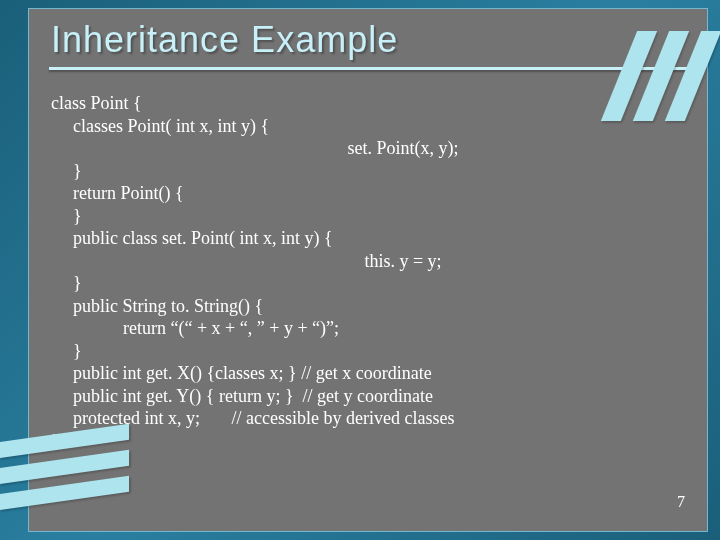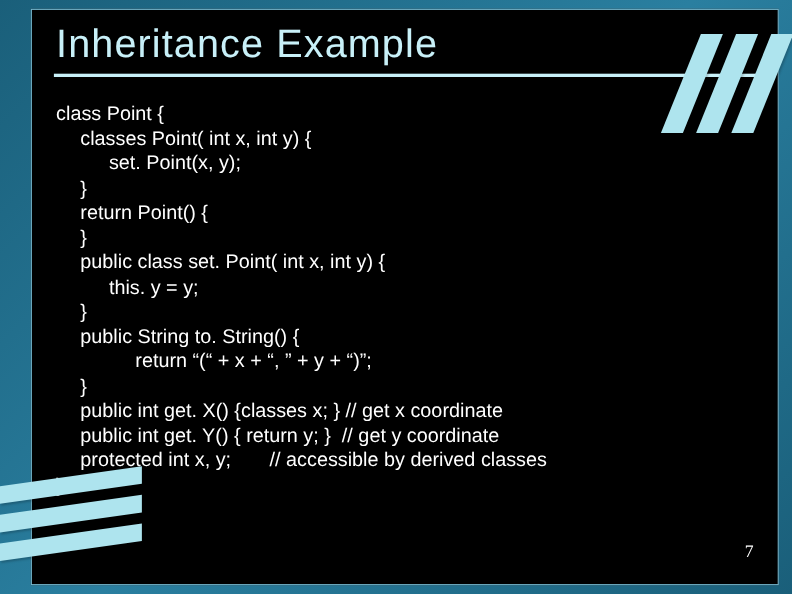--- a/index.html
+++ b/index.html
@@ -10,48 +10,48 @@
     font-family: Georgia, 'Times New Roman', serif;
     position: relative;
     overflow: hidden;
   }
   .slide-area {
     position: absolute;
     top: 8px;
     left: 28px;
     right: 12px;
     bottom: 8px;
-    background: #000000;
+    background: #737373;
     border: 1px solid #75b8d0;
   }
   .title {
     font-family: Impact, 'Arial Black', sans-serif;
     font-weight: 400;
     font-size: 36px;
     color: #c8f0f8;
     letter-spacing: 1px;
     padding: 10px 0 4px 22px;
     text-shadow: 2px 2px 2px rgba(0,0,0,0.3);
   }
   .title-underline {
     height: 3px;
     background: #c8f0f8;
     margin: 2px 10px 0 20px;
     box-shadow: 0 2px 2px rgba(0,0,0,0.3);
   }
   .code-block {
     padding: 22px 0 0 22px;
-    font-family: Liberation Sans, sans-serif;
+    font-family: Liberation Serif, serif;
     font-size: 18px;
     line-height: 1.25;
     color: #ffffff;
   }
   .code-line { white-space: pre; }
   .i1 { padding-left: 22px; }
-  .i2 { padding-left: 48px; }
+  .i2 { padding-left: 48px; text-align: center; }
   .i3 { padding-left: 72px; }
   .page-num {
     position: absolute;
     bottom: 20px;
     right: 22px;
     font-size: 16px;
     color: #ffffff;
     font-family: 'Times New Roman', serif;
   }
   

